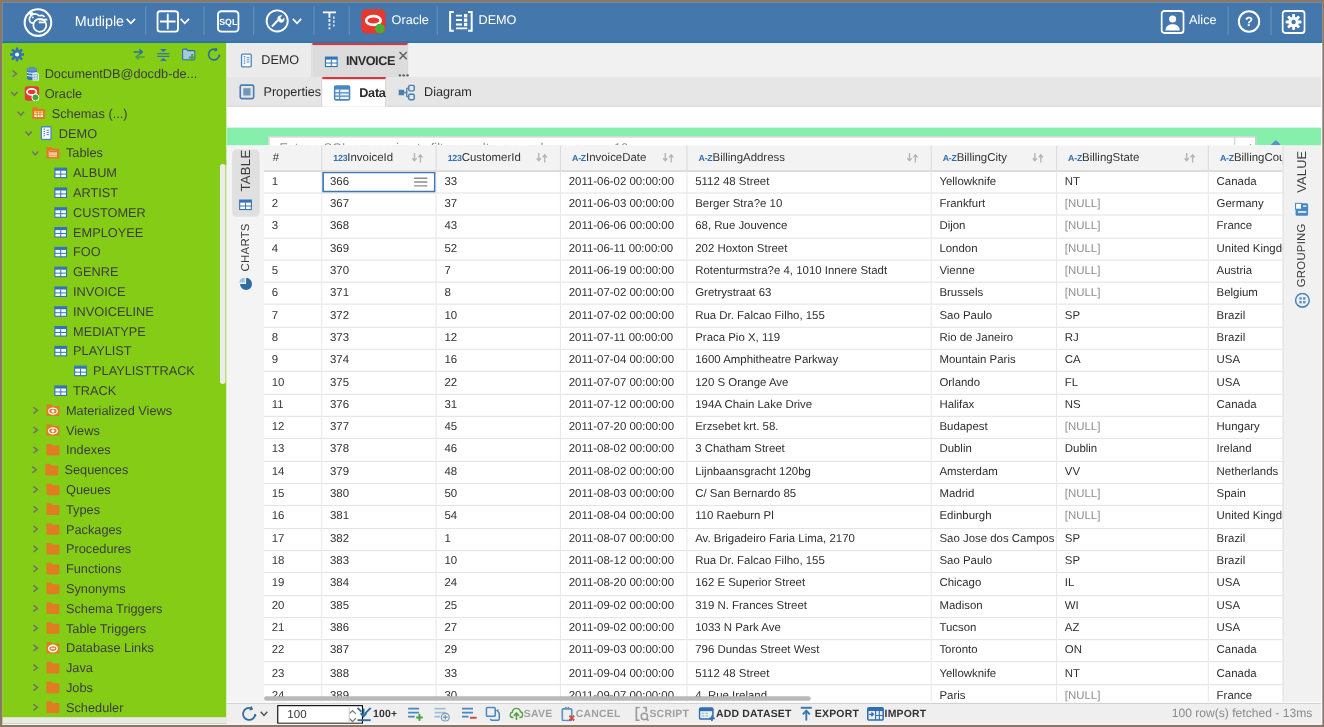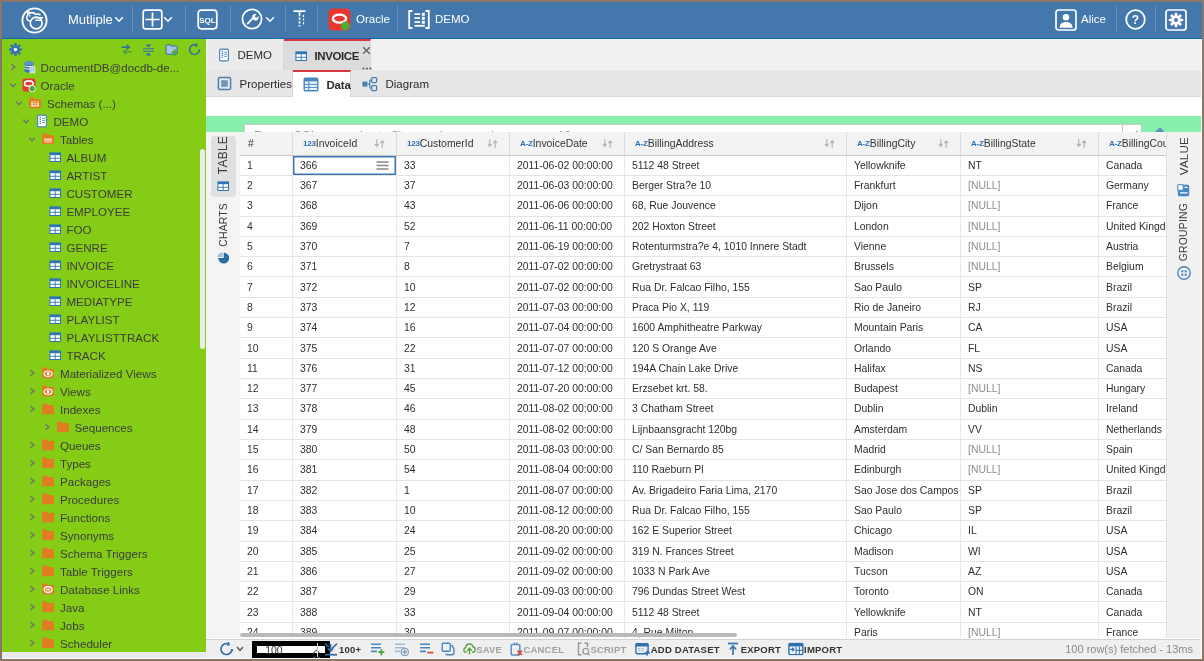--- a/index.html
+++ b/index.html
@@ -406,21 +406,21 @@
         <span class="tarw"></span>
         <span class="tico">
           <svg width="14" height="14" viewBox="0 0 14 14" style="">
             <rect x="1.9" y="2.9" width="10.6" height="8.6" fill="#fff" stroke="#2e74b8" stroke-width="1"></rect>
             <rect x="1.9" y="2.9" width="10.6" height="2.3" fill="#2e74b8"></rect>
             <path d="M7.2 5.2v6.3M1.9 8.3h10.6" stroke="#2e74b8" stroke-width="0.9"></path>
           </svg>
         </span>
         <span class="tlbl">PLAYLIST</span>
       </div>
-<div class="trow" style="padding-left:33px">
+<div class="trow" style="padding-left:51px">
         <span class="tarw"></span>
         <span class="tico">
           <svg width="14" height="14" viewBox="0 0 14 14" style="">
             <rect x="1.9" y="2.9" width="10.6" height="8.6" fill="#fff" stroke="#2e74b8" stroke-width="1"></rect>
             <rect x="1.9" y="2.9" width="10.6" height="2.3" fill="#2e74b8"></rect>
             <path d="M7.2 5.2v6.3M1.9 8.3h10.6" stroke="#2e74b8" stroke-width="0.9"></path>
           </svg>
         </span>
         <span class="tlbl">PLAYLISTTRACK</span>
       </div>
@@ -471,21 +471,21 @@
             <path d="M2.4 1.2 L6 4 L2.4 6.8" fill="none" stroke="#6f6f6f" stroke-width="1.3"></path>
           </svg>
         </span>
         <span class="tico">
           <svg width="14" height="14" viewBox="0 0 14 14" style="">
             <path d="M1.2 2.6 C1.2 2 1.7 1.6 2.3 1.6 L5.4 1.6 L6.8 3.1 L12.0 3.1 C12.6 3.1 13 3.5 13 4.1 L13 11.2 C13 11.8 12.6 12.2 12.0 12.2 L2.3 12.2 C1.7 12.2 1.2 11.8 1.2 11.2 Z" fill="#e07c22"></path>
           </svg>
         </span>
         <span class="tlbl">Indexes</span>
       </div>
-<div class="trow" style="padding-left:41px">
+<div class="trow" style="padding-left:25px">
         <span class="tarw">
           <svg width="8" height="8" viewBox="0 0 8 8" style="">
             <path d="M2.4 1.2 L6 4 L2.4 6.8" fill="none" stroke="#6f6f6f" stroke-width="1.3"></path>
           </svg>
         </span>
         <span class="tico">
           <svg width="14" height="14" viewBox="0 0 14 14" style="">
             <path d="M1.2 2.6 C1.2 2 1.7 1.6 2.3 1.6 L5.4 1.6 L6.8 3.1 L12.0 3.1 C12.6 3.1 13 3.5 13 4.1 L13 11.2 C13 11.8 12.6 12.2 12.0 12.2 L2.3 12.2 C1.7 12.2 1.2 11.8 1.2 11.2 Z" fill="#e07c22"></path>
           </svg>
         </span>
@@ -833,21 +833,21 @@
             <div class="gc">2011-07-02 00:00:00</div>
             <div class="gc">Rua Dr. Falcao Filho, 155</div>
             <div class="gc">Sao Paulo</div>
             <div class="gc">SP</div>
             <div class="gc">Brazil</div>
           </div>
 <div class="grow">
             <div class="gc gnum">8</div>
             <div class="gc">373</div>
             <div class="gc">12</div>
-            <div class="gc">2011-07-03 00:00:00</div>
+            <div class="gc">2011-07-11 00:00:00</div>
             <div class="gc">Praca Pio X, 119</div>
             <div class="gc">Rio de Janeiro</div>
             <div class="gc">RJ</div>
             <div class="gc">Brazil</div>
           </div>
 <div class="grow">
             <div class="gc gnum">9</div>
             <div class="gc">374</div>
             <div class="gc">16</div>
             <div class="gc">2011-07-04 00:00:00</div>
@@ -994,21 +994,21 @@
             <div class="gc">5112 48 Street</div>
             <div class="gc">Yellowknife</div>
             <div class="gc">NT</div>
             <div class="gc">Canada</div>
           </div>
 <div class="grow">
             <div class="gc gnum">24</div>
             <div class="gc">389</div>
             <div class="gc">30</div>
             <div class="gc">2011-09-07 00:00:00</div>
-            <div class="gc">4, Rue Milton</div>
+            <div class="gc">4, Rue Ireland</div>
             <div class="gc">Paris</div>
             <div class="gc null">[NULL]</div>
             <div class="gc">France</div>
           </div>
         </div>
       <div id="hscroll"></div>
     </div>
     <div id="lstrip">
         <div class="vtab" style="left:5px;top:4px;height:60.5px;background:#e0e0e0;border-radius:4px;padding-bottom:4px">
           <span class="vtext" style="font-size:12px">TABLE</span>
@@ -1053,21 +1053,21 @@
           <path d="M13 7.5 A5.5 5.5 0 1 1 9.8 2.5" fill="none" stroke="#2e6da4" stroke-width="1.6"></path>
           <path d="M9.2 0.8 L10.2 3 L7.9 3.8" fill="none" stroke="#2e6da4" stroke-width="1.4"></path>
           <path d="M13 7.5 L14.4 9.5 L11.7 9.7 Z" fill="#2e6da4"></path>
         </svg>
       </div>
 <div class="bb" style="left:30.5px;top:50%;transform:translateY(-50%)">
         <svg width="8" height="6" viewBox="0 0 8 6" style="">
           <path d="M1 1 L4 4.4 L7 1" fill="none" stroke="#555" stroke-width="1.4"></path>
         </svg>
       </div>
-<div class="abs" style="left:46.7px;top:1px;width:78px;height:17px;background:#fff;border:5px solid #000000;display:flex;align-items:center;padding-left:8px;font-size:10.5px;color:#333">100<span style="position:absolute;right:4px;top:3px"><svg width="9" height="12" viewBox="0 0 9 12" style="">
+<div class="abs" style="left:46.7px;top:1px;width:78px;height:17px;background:#fff;border:1px solid #000000;display:flex;align-items:center;padding-left:8px;font-size:10.5px;color:#333">100<span style="position:absolute;right:4px;top:3px"><svg width="9" height="12" viewBox="0 0 9 12" style="">
             <path d="M1.5 4 L4.5 1 L7.5 4" fill="none" stroke="#777" stroke-width="1.2"></path>
             <path d="M1.5 8 L4.5 11 L7.5 8" fill="none" stroke="#777" stroke-width="1.2"></path>
           </svg></span></div>
 <div class="bbsep" style="left:111.5px;top:2.5px"></div>
 <div class="bb" style="left:117.4px;top:50%;transform:translateY(-50%)">
         <svg width="16" height="14" viewBox="0 0 16 14" style="">
           <path d="M2 1.5 L5.5 5 M14 1.5 L9 6.5" fill="none" stroke="#2e6da4" stroke-width="1.7"></path>
           <path d="M7.5 2 V8.5 M4.8 6.2 L7.5 9.2 L10.2 6.2" fill="none" stroke="#2e6da4" stroke-width="1.7"></path>
           <path d="M2 12.7 h12" stroke="#2e6da4" stroke-width="1.8"></path>
         </svg>

